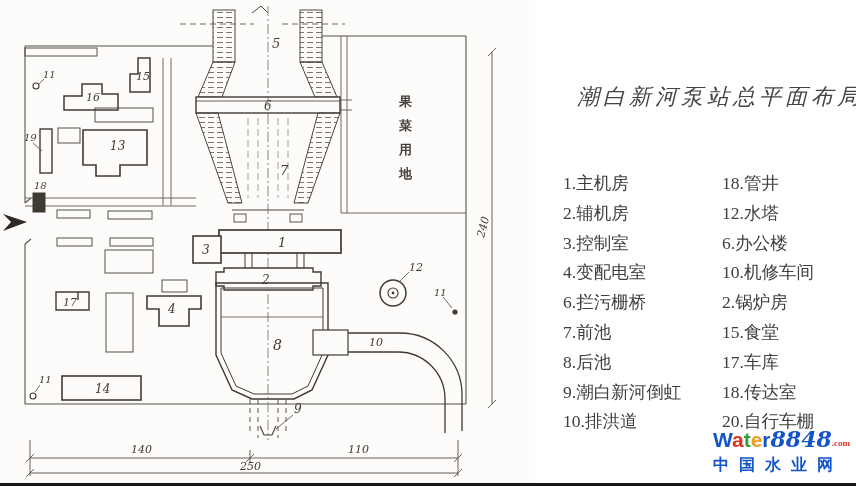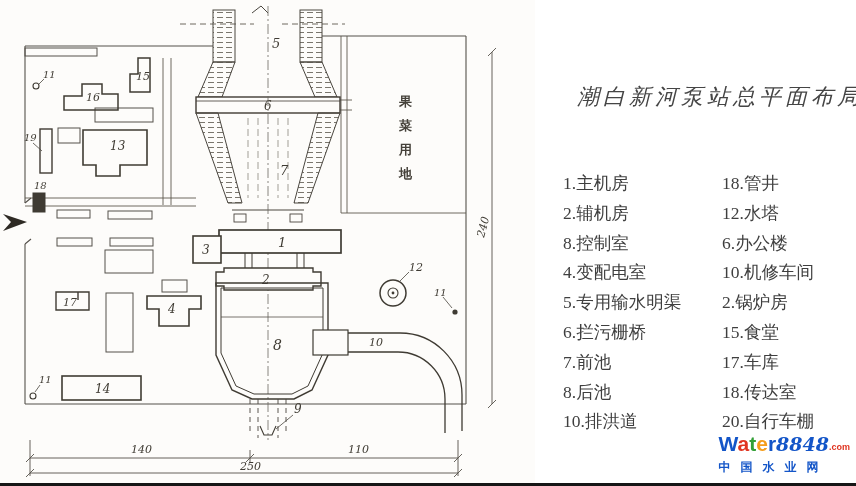--- a/index.html
+++ b/index.html
@@ -15,23 +15,23 @@
                font-size:22px;font-weight:500;letter-spacing:4px;color:#454545;white-space:nowrap;font-style:italic;}
   .legend{position:absolute;top:157px;margin:12px;padding:0;list-style:none;
           font-size:17.5px;color:#3f3f3f;line-height:29.8px;}
   .legend-left{left:551px;width:158px;}
   .legend-right{left:710px;width:146px;}
   
   .logo{position:absolute;right:6px;bottom:10px;text-align:left;
         font-family:"Liberation Sans","DejaVu Sans",sans-serif;}
   .logo-line1{font-size:21px;font-weight:bold;line-height:20px;white-space:nowrap;}
   .logo-line1 .num{font-family:"DejaVu Serif","Liberation Serif",serif;font-style:italic;
-                   font-size:19px;font-weight:bold;}
+                   font-size:22px;font-weight:bold;}
   .logo-line1 .tld{font-size:9px;font-weight:bold;vertical-align:1px;}
-  .logo-line2{font-size:12px;font-weight:bold;letter-spacing:10px;margin-top:2px;white-space:nowrap;}
+  .logo-line2{font-size:16px;font-weight:bold;letter-spacing:10px;margin-top:2px;white-space:nowrap;}
   .bottom-bar{position:absolute;left:0;bottom:0;width:856px;height:3px;background:#161616;}
 </style>
 </head>
 <body>
 
 <div class="stage">
 
   <div class="plan">
     <svg width="535" height="486" viewBox="0 0 535 486" xmlns="http://www.w3.org/2000/svg">
       <defs>
@@ -227,42 +227,42 @@
       </g>
       <text x="484" y="238" font-size="11" transform="rotate(-75 484 238)">240</text>
     </svg>
   </div>
 
   <h1 class="panel-title">潮白新河泵站总平面布局</h1>
 
   <ul class="legend legend-left">
     <li>1.主机房</li>
     <li>2.辅机房</li>
-    <li>8.控制室</li>
+    <li>3.控制室</li>
     <li>4.变配电室</li>
-    <li>5.专用输水明渠</li>
     <li>6.拦污栅桥</li>
     <li>7.前池</li>
     <li>8.后池</li>
+    <li>9.潮白新河倒虹</li>
     <li>10.排洪道</li>
   </ul>
 
   <ul class="legend legend-right">
     <li>18.管井</li>
     <li>12.水塔</li>
     <li>6.办公楼</li>
     <li>10.机修车间</li>
     <li>2.锅炉房</li>
     <li>15.食堂</li>
     <li>17.车库</li>
     <li>18.传达室</li>
     <li>20.自行车棚</li>
   </ul>
 
   <div class="logo">
     <div class="logo-line1">
-      <span style="color: rgb(19, 85, 200);">W</span><span style="color: rgb(224, 52, 32);">a</span><span style="color: rgb(51, 160, 56);">t</span><span style="color: rgb(245, 157, 26);">e</span><span style="color: rgb(19, 85, 200);">r</span><span class="num" style="color: rgb(19, 85, 200);">8848</span><span class="tld" style="color: rgb(224, 52, 32);">.com</span>
+      <span style="color: rgb(19, 85, 200);">W</span><span style="color: rgb(224, 52, 32);">a</span><span style="color: rgb(51, 160, 56);">t</span><span style="color: rgb(245, 157, 26);">e</span><span style="color: rgb(19, 85, 200);">r</span><span class="num" style="color: rgb(19, 85, 200);">8848</span><span class="tld" style="color: rgb(224, 52, 32); font-family: Liberation Serif, serif;">.com</span>
     </div>
     <div class="logo-line2" style="color: rgb(19, 85, 200);">中国水业网</div>
   </div>
 
   <div class="bottom-bar"></div>
 </div>
 
 </body></html>

